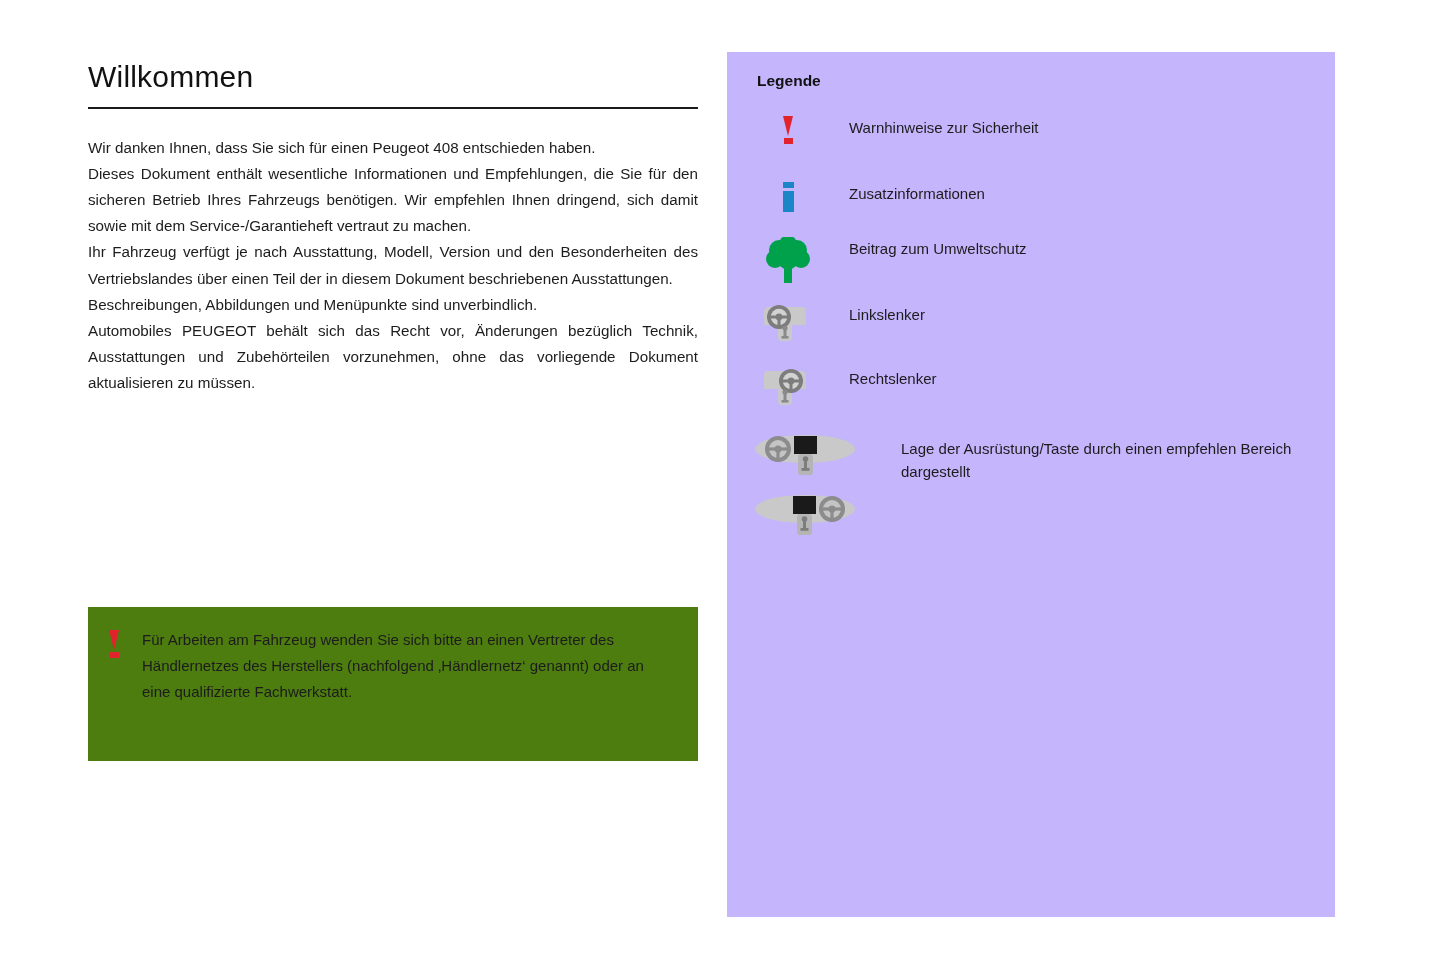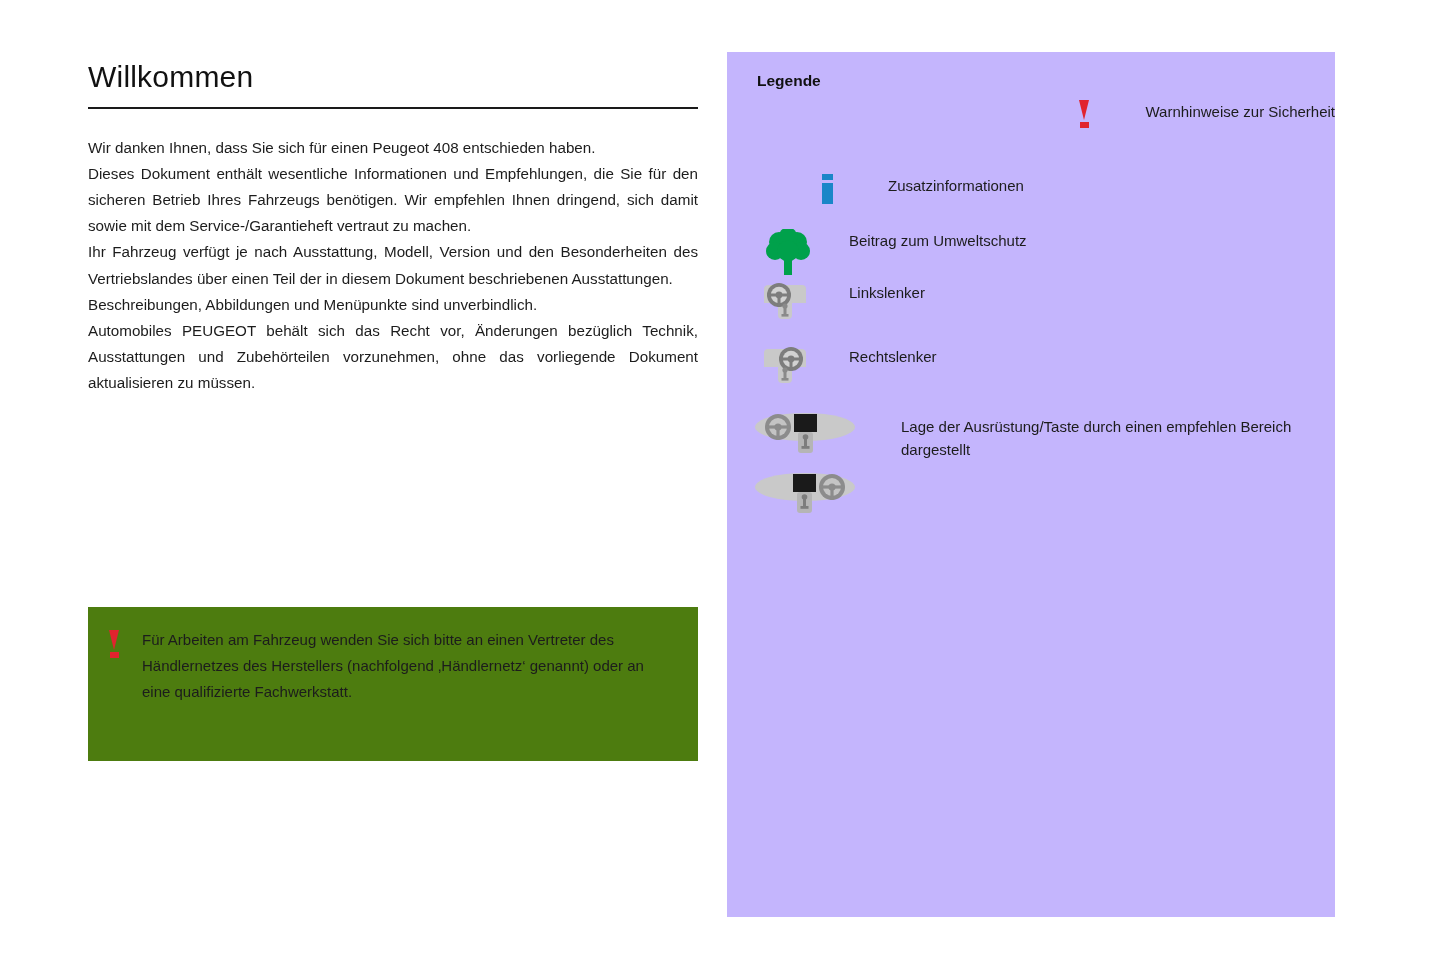--- a/index.html
+++ b/index.html
@@ -149,24 +149,24 @@
     padding-top: 2px;
   }
   .legend-label {
     font-size: 15px;
     line-height: 23px;
     color: #1c1c1c;
     padding-top: 2px;
   }
 
   
-  .legend-row.r-warn    { margin-top: 0; justify-content: flex-end; }
-  .legend-row.r-info    { margin-top: 22px; padding-left: 39px; }
+  .legend-row.r-warn    { margin-top: 16px; }
+  .legend-row.r-info    { margin-top: 14px; }
   .legend-row.r-eco     { margin-top: 3px; }
-  .legend-row.r-lhd     { margin-top: 0; }
+  .legend-row.r-lhd     { margin-top: 14px; }
   .legend-row.r-rhd     { margin-top: 12px; }
   .legend-row.r-dash    { margin-top: 12px; }
   .legend-row.r-dash2   { margin-top: 6px; }
 
   .legend-row.r-dash .legend-label { padding-top: 8px; }
 
   
   .legend-row.r-dash .legend-icon-cell,
   .legend-row.r-dash2 .legend-icon-cell {
     width: 148px;

